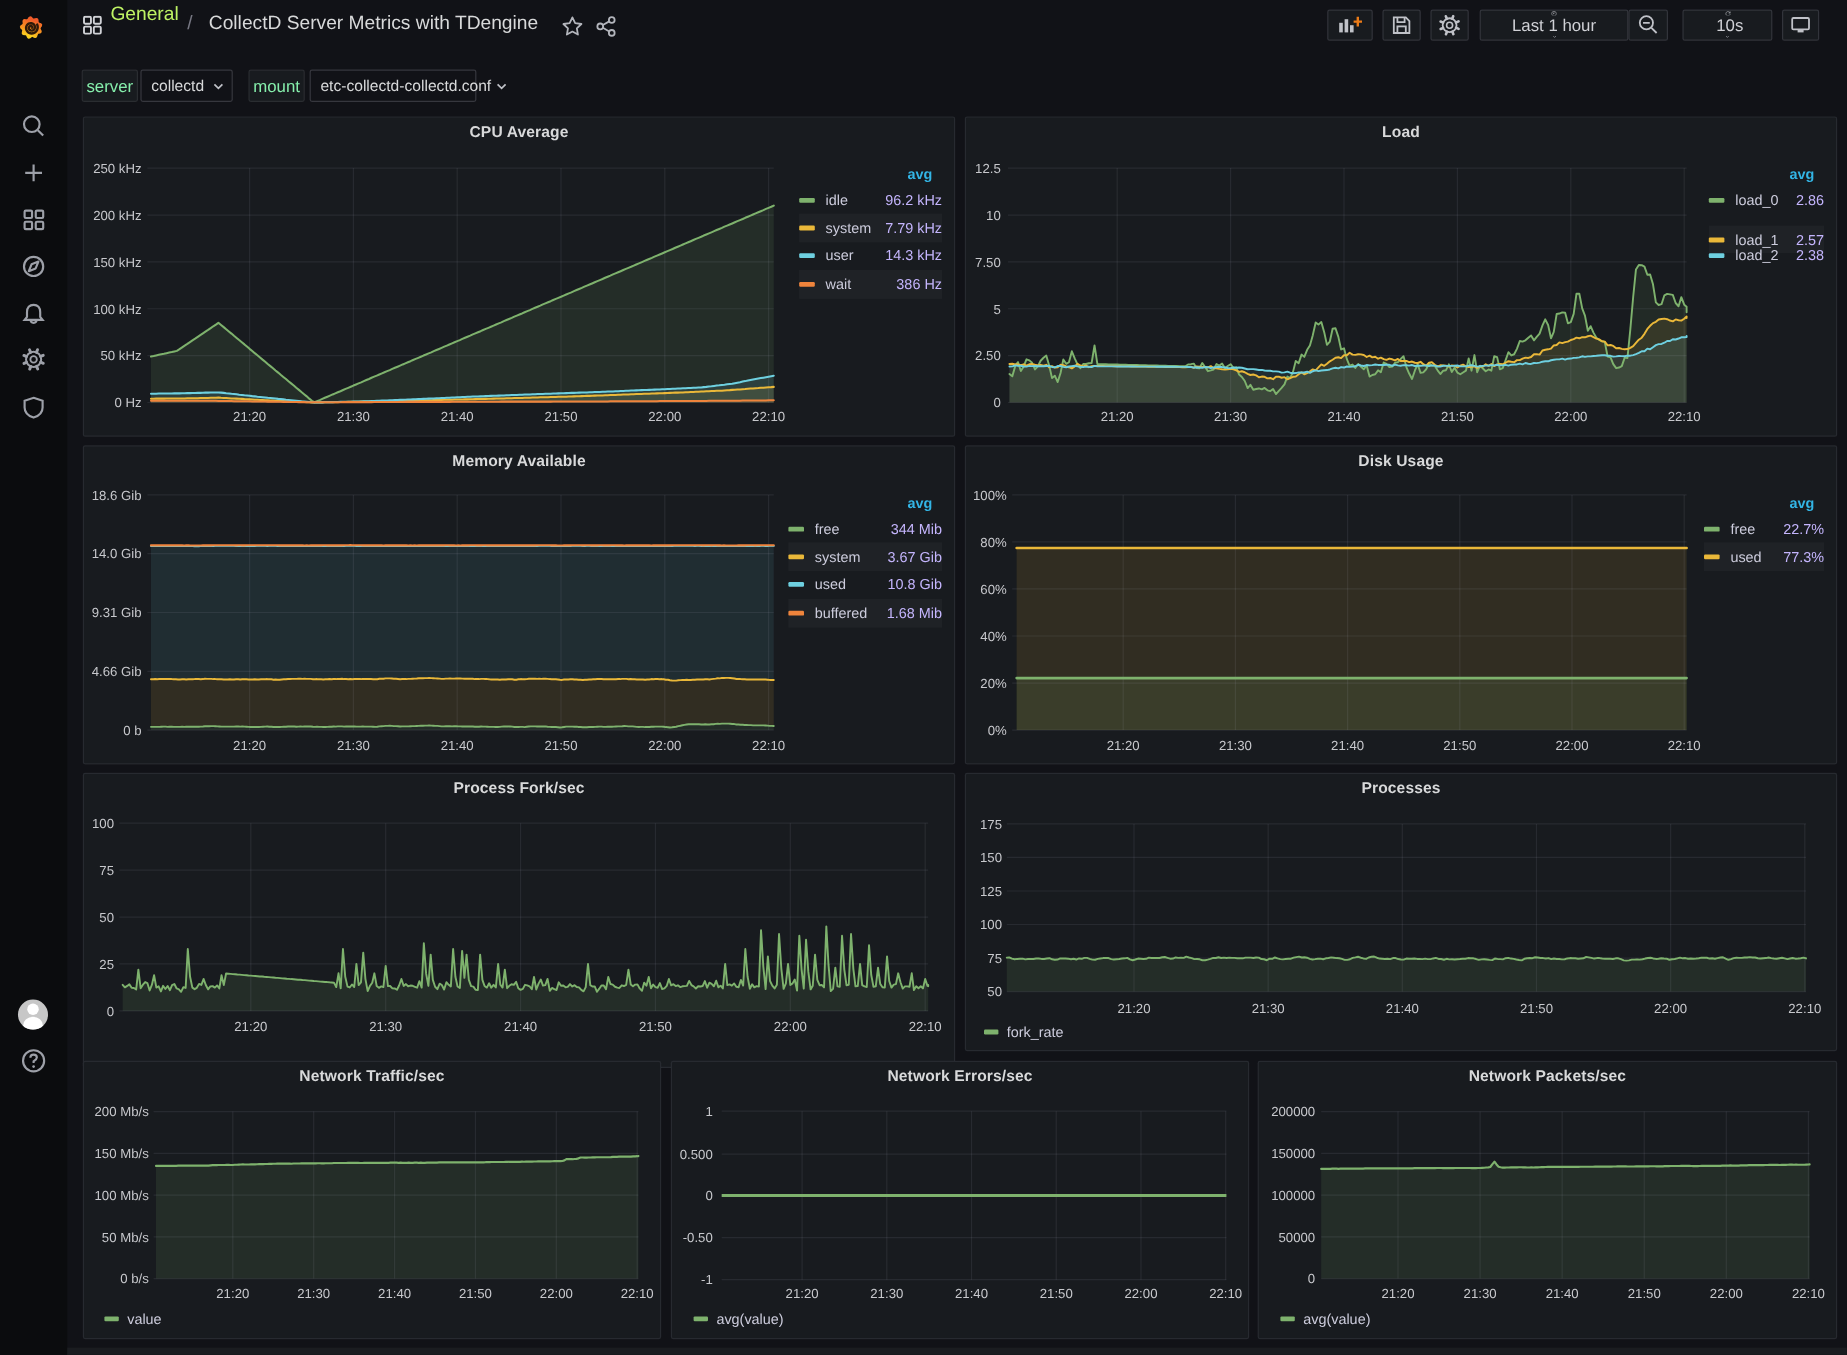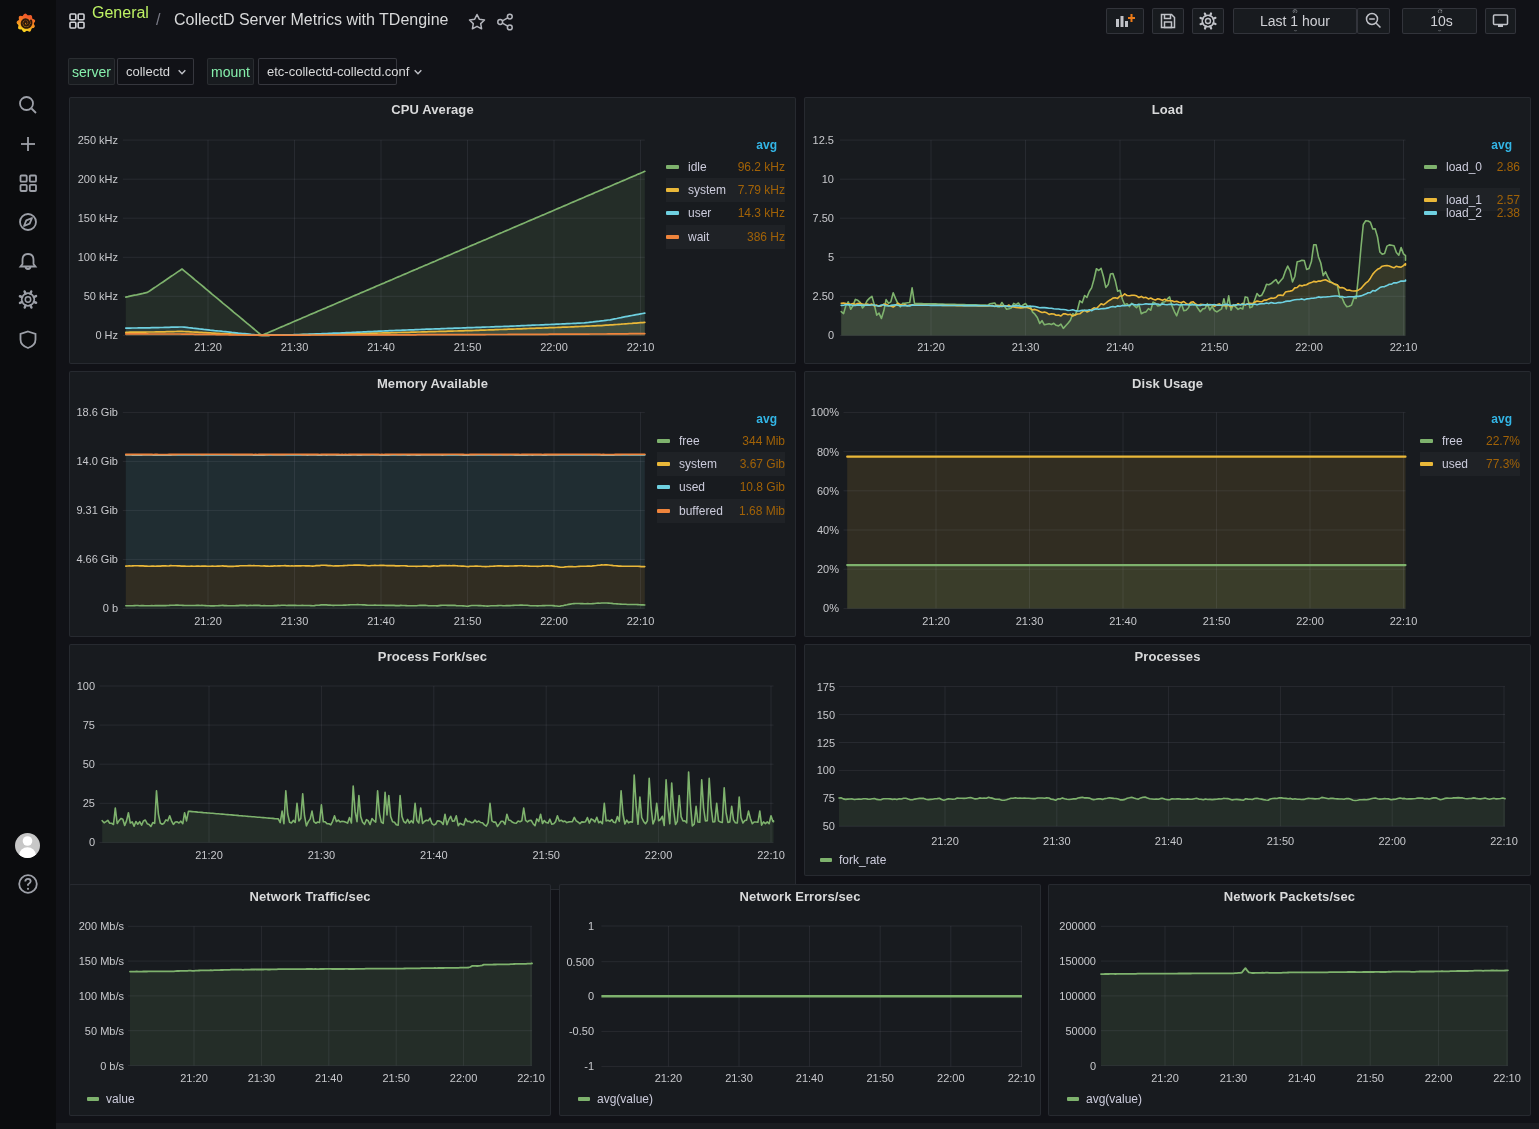--- a/index.html
+++ b/index.html
@@ -6,21 +6,21 @@
 .sidebar { position:absolute; left:0; top:0; width:56px; height:1129px; background:#0b0c0e; }
 .panel { position:absolute; background:#181b1f; border:1px solid rgba(204,204,220,0.09);
   border-radius:2px; }
 .ptitle { position:absolute; top:0; left:0; right:0; height:27px; line-height:23px;
   text-align:center; color:#d8d9da; font-size:13px; font-weight:bold; letter-spacing:0.1px; }
 .ax { fill:#c7c8cc; font-size:11px; font-family:"Liberation Sans", sans-serif; }
 .lgh { position:absolute; color:#33b5e5; font-size:12px; font-weight:bold; text-align:right; }
 .lgr { position:absolute; display:flex; align-items:center; font-size:12px; }
 .lgr .sw { width:13px; height:4px; border-radius:1px; margin-right:9px; flex:none; }
 .lgr .ll { color:#ccccdc; }
-.lgr .lv { margin-left:auto; color:#a16207; }
+.lgr .lv { margin-left:auto; color:#c4b5fd; }
 .lgb { position:absolute; display:flex; align-items:center; font-size:12px; color:#ccccdc; }
 .lgb .sw { width:12px; height:4px; border-radius:1px; margin-right:7px; }
 .tbtn { position:absolute; top:7.5px; height:26px; background:#181b1f;
   border:1px solid rgba(204,204,220,0.15); border-radius:2px; display:flex;
   align-items:center; justify-content:center;flex-direction:column; }
 .vlabel { position:absolute; top:0; height:27px; background:#181b1f; border:1px solid rgba(204,204,220,0.1);
   border-radius:2px; color:#86efac; font-size:14px; display:flex; align-items:center; justify-content:center; }
 .vpick { position:absolute; top:0; height:27px; background:#111217; border:1px solid rgba(204,204,220,0.2);
   border-radius:2px; color:#d8d9da; font-size:13px; display:flex; align-items:center;
   justify-content:space-between; padding:0 6px 0 8px; white-space:nowrap; }

